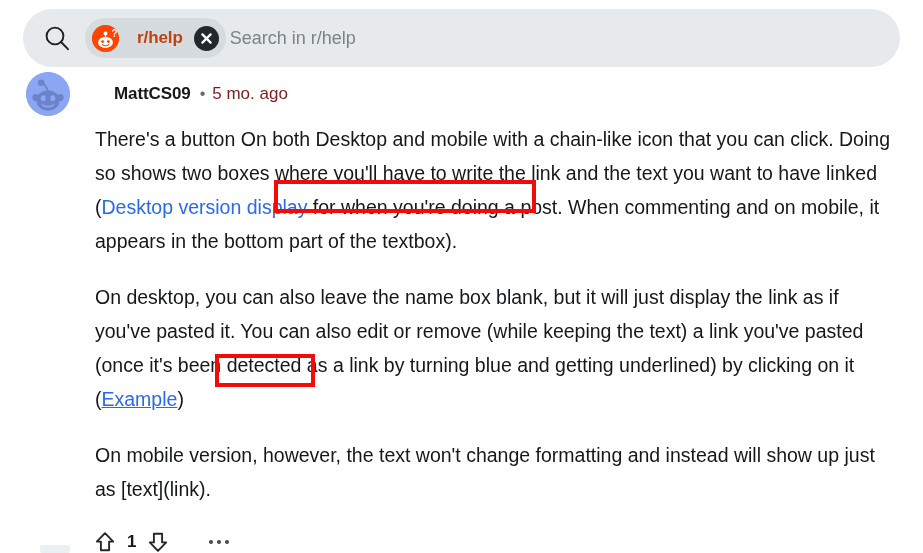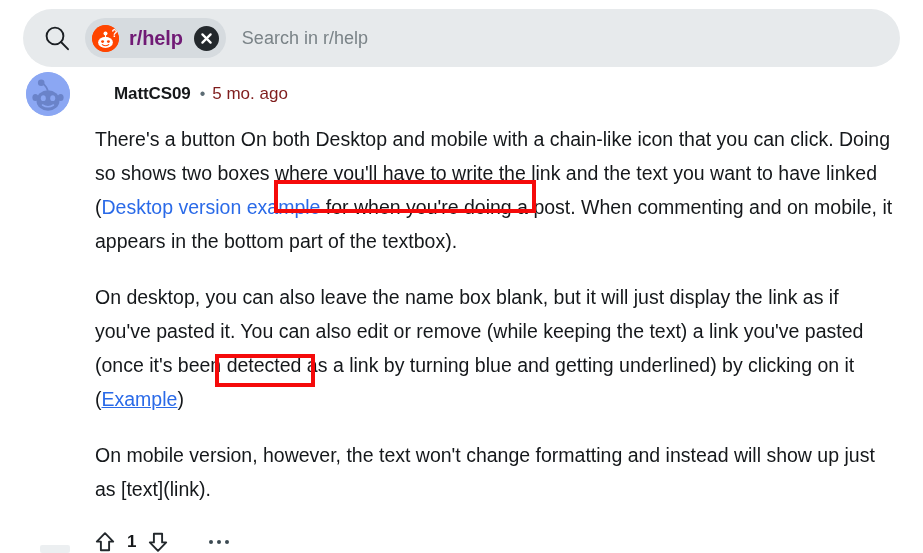--- a/index.html
+++ b/index.html
@@ -50,42 +50,42 @@
     width: 27px;
     height: 27px;
     border-radius: 50%;
     background: #ff4500;
     position: relative;
     flex: 0 0 auto;
     overflow: hidden;
   }
   .sub-chip-avatar svg { display: block; }
   .sub-chip-label {
-    font-size: 20px;
+    font-size: 17px;
     font-weight: bold;
-    color: #701a75;
-    margin: 0 11px 0 10px;
+    color: #c2410c;
+    margin: 0 11px 0 18px;
     white-space: nowrap;
     letter-spacing: -0.1px;
   }
   .chip-close {
     width: 25px;
     height: 25px;
     border-radius: 50%;
     background: #23282c;
     display: flex;
     align-items: center;
     justify-content: center;
     flex: 0 0 auto;
   }
   .chip-close svg { display: block; }
   .search-placeholder {
     font-size: 18px;
     color: #7a8387;
-    margin-left: 16px;
+    margin-left: 4px;
     white-space: nowrap;
   }
 
   
   .comment {
     position: absolute;
     left: 0;
     top: 72px;
     width: 923px;
   }
@@ -266,21 +266,21 @@
         <path d="M16.5 33 q5.5 3.6 11 0" stroke="#8ba7f3" stroke-width="1.5" fill="none" stroke-linecap="round"></path>
       </svg>
     </div>
     <span class="author">MattCS09</span>
     <span class="meta-dot">•</span>
     <span class="timestamp">5 mo. ago</span>
   </div>
 
   <div class="body">
     <p>
-      <span>There's a button On both Desktop and mobile with a chain-like icon that you can click. Doing so shows two boxes where you'll have to write the link and the text you want to have linked </span><span>(</span><a class="link" href="#">Desktop version example</a><span> for when you're doing a post. When commenting and on mobile, it appears in the bottom part of the textbox).</span>
+      <span>There's a button On both Desktop and mobile with a chain-like icon that you can click. Doing so shows two boxes where you'll have to write the link and the text you want to have linked </span><span>(</span><a class="link" href="#">Desktop version display</a><span> for when you're doing a post. When commenting and on mobile, it appears in the bottom part of the textbox).</span>
     </p>
 
     <p>
       <span>On desktop, you can also leave the name box blank, but it will just display the link as if you've pasted it. You can also edit or remove (while keeping the text) a link you've pasted (once it's been detected as a link by turning blue and getting underlined) by clicking on it </span><span>(</span><a class="link u" href="#">Example</a><span>)</span>
     </p>
 
     <p>
       <span>On mobile version, however, the text won't change formatting and instead will show up just as [text](link).</span>
     </p>
   </div>

